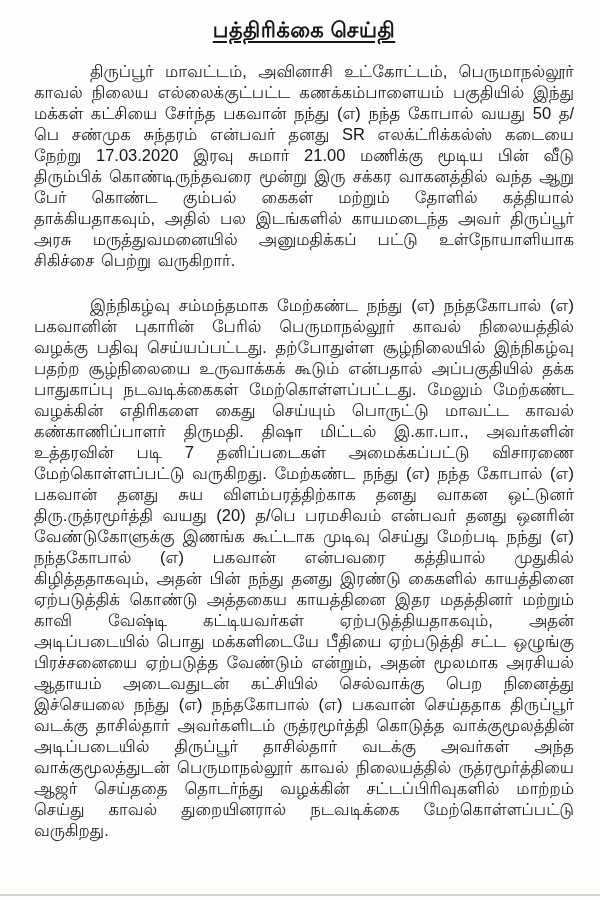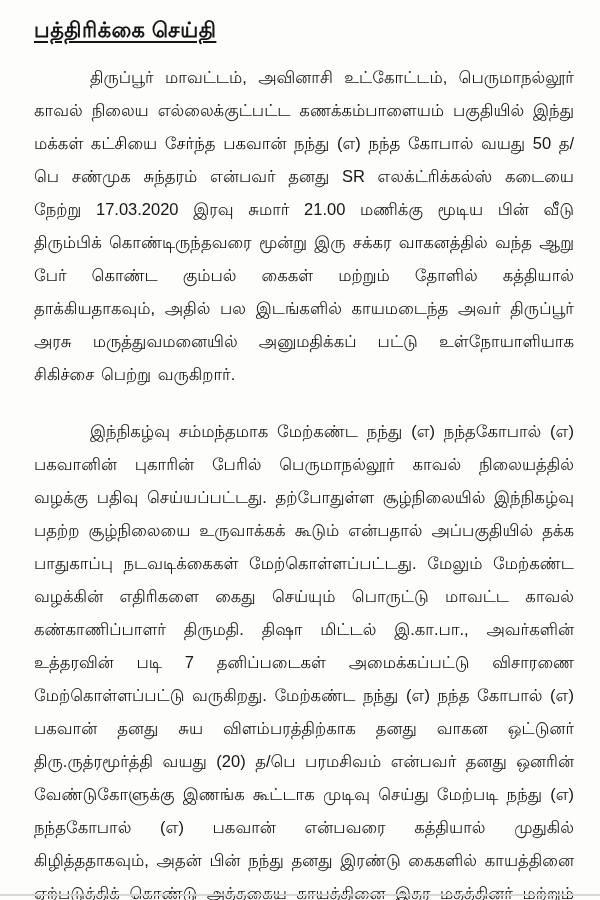--- a/index.html
+++ b/index.html
@@ -14,35 +14,35 @@
     margin: 0 auto;
     background: #fdfdfc;
     box-sizing: border-box;
     padding: 14px 26px 10px 34px;
     font-family: "Liberation Sans", "DejaVu Sans", sans-serif;
     color: #151515;
     overflow: hidden;
   }
   .doc-title {
     margin: 4px 0 2px 0;
-    text-align: left;
+    text-align: center;
     font-size: 21px;
     font-weight: bold;
     letter-spacing: 0.5px;
   }
   .doc-title span {
     text-decoration: underline;
     text-underline-offset: 4px;
   }
   .doc-body p {
     margin: 16px 0 24px 0;
     text-align: justify;
     text-indent: 56px;
     font-size: 16.5px;
-    line-height: 33px;
+    line-height: 21px;
     word-spacing: 2px;
   }
   .scan-edge-bottom {
     position: absolute;
     left: 0;
     bottom: 4px;
     width: 100%;
     height: 2px;
     background: #d6d6d3;
   }

